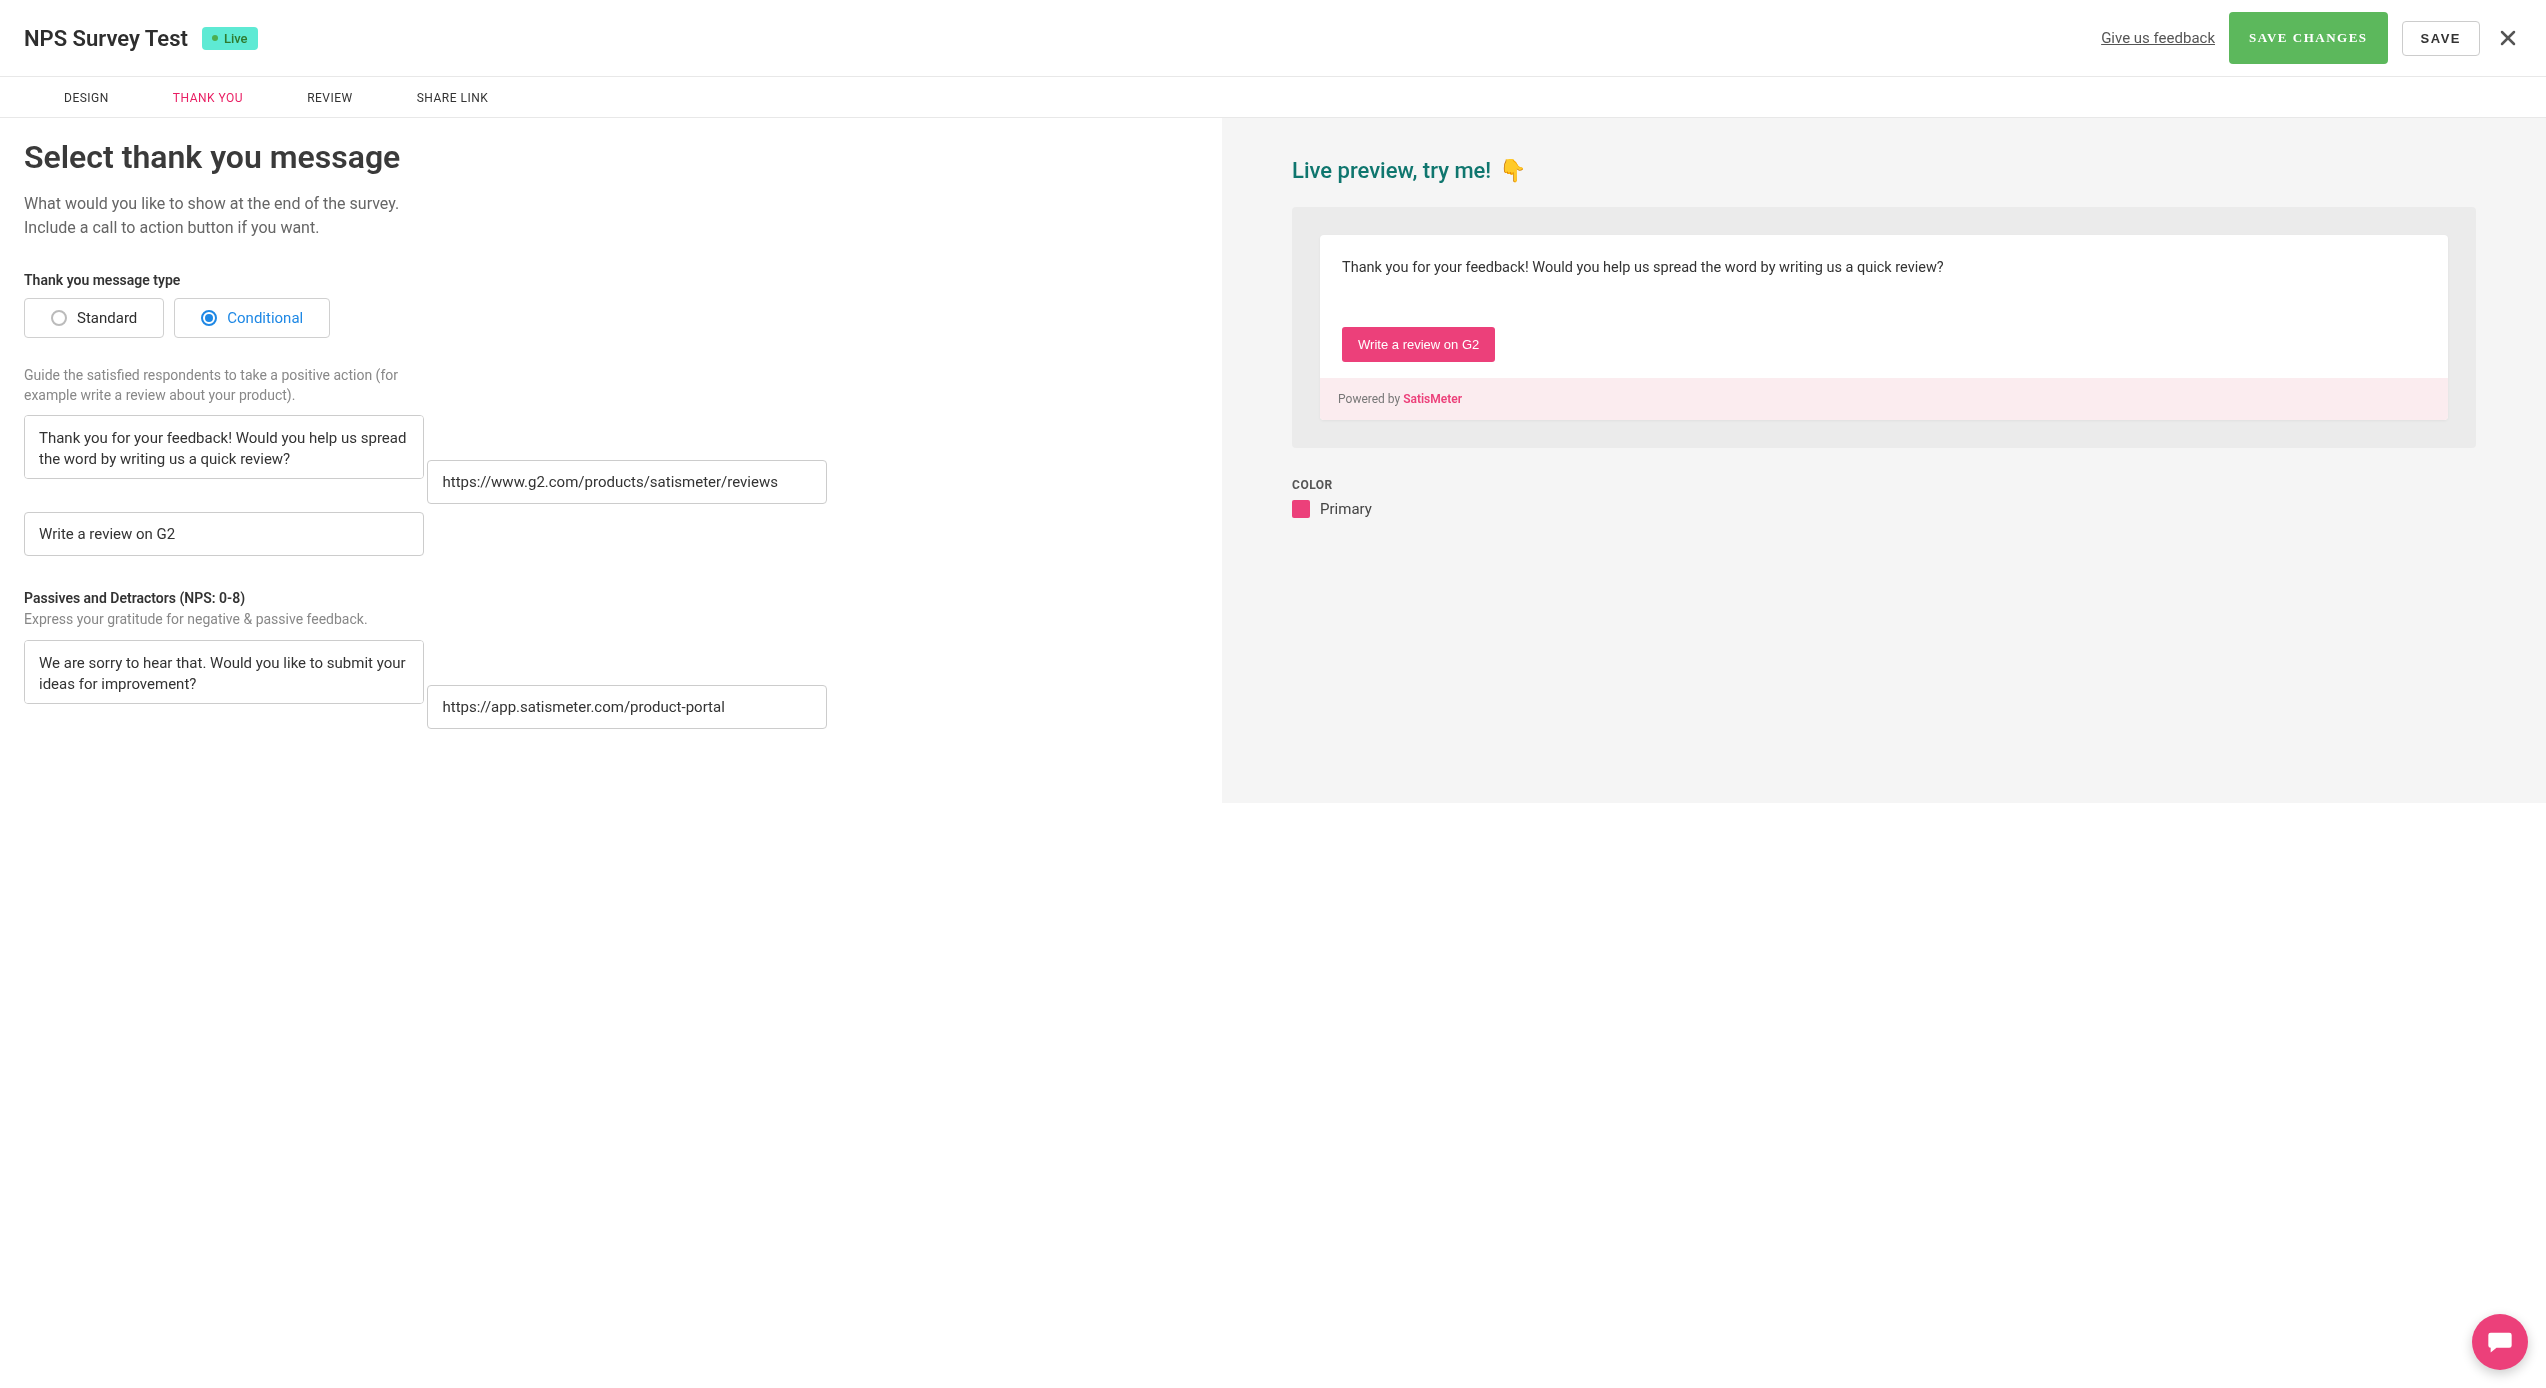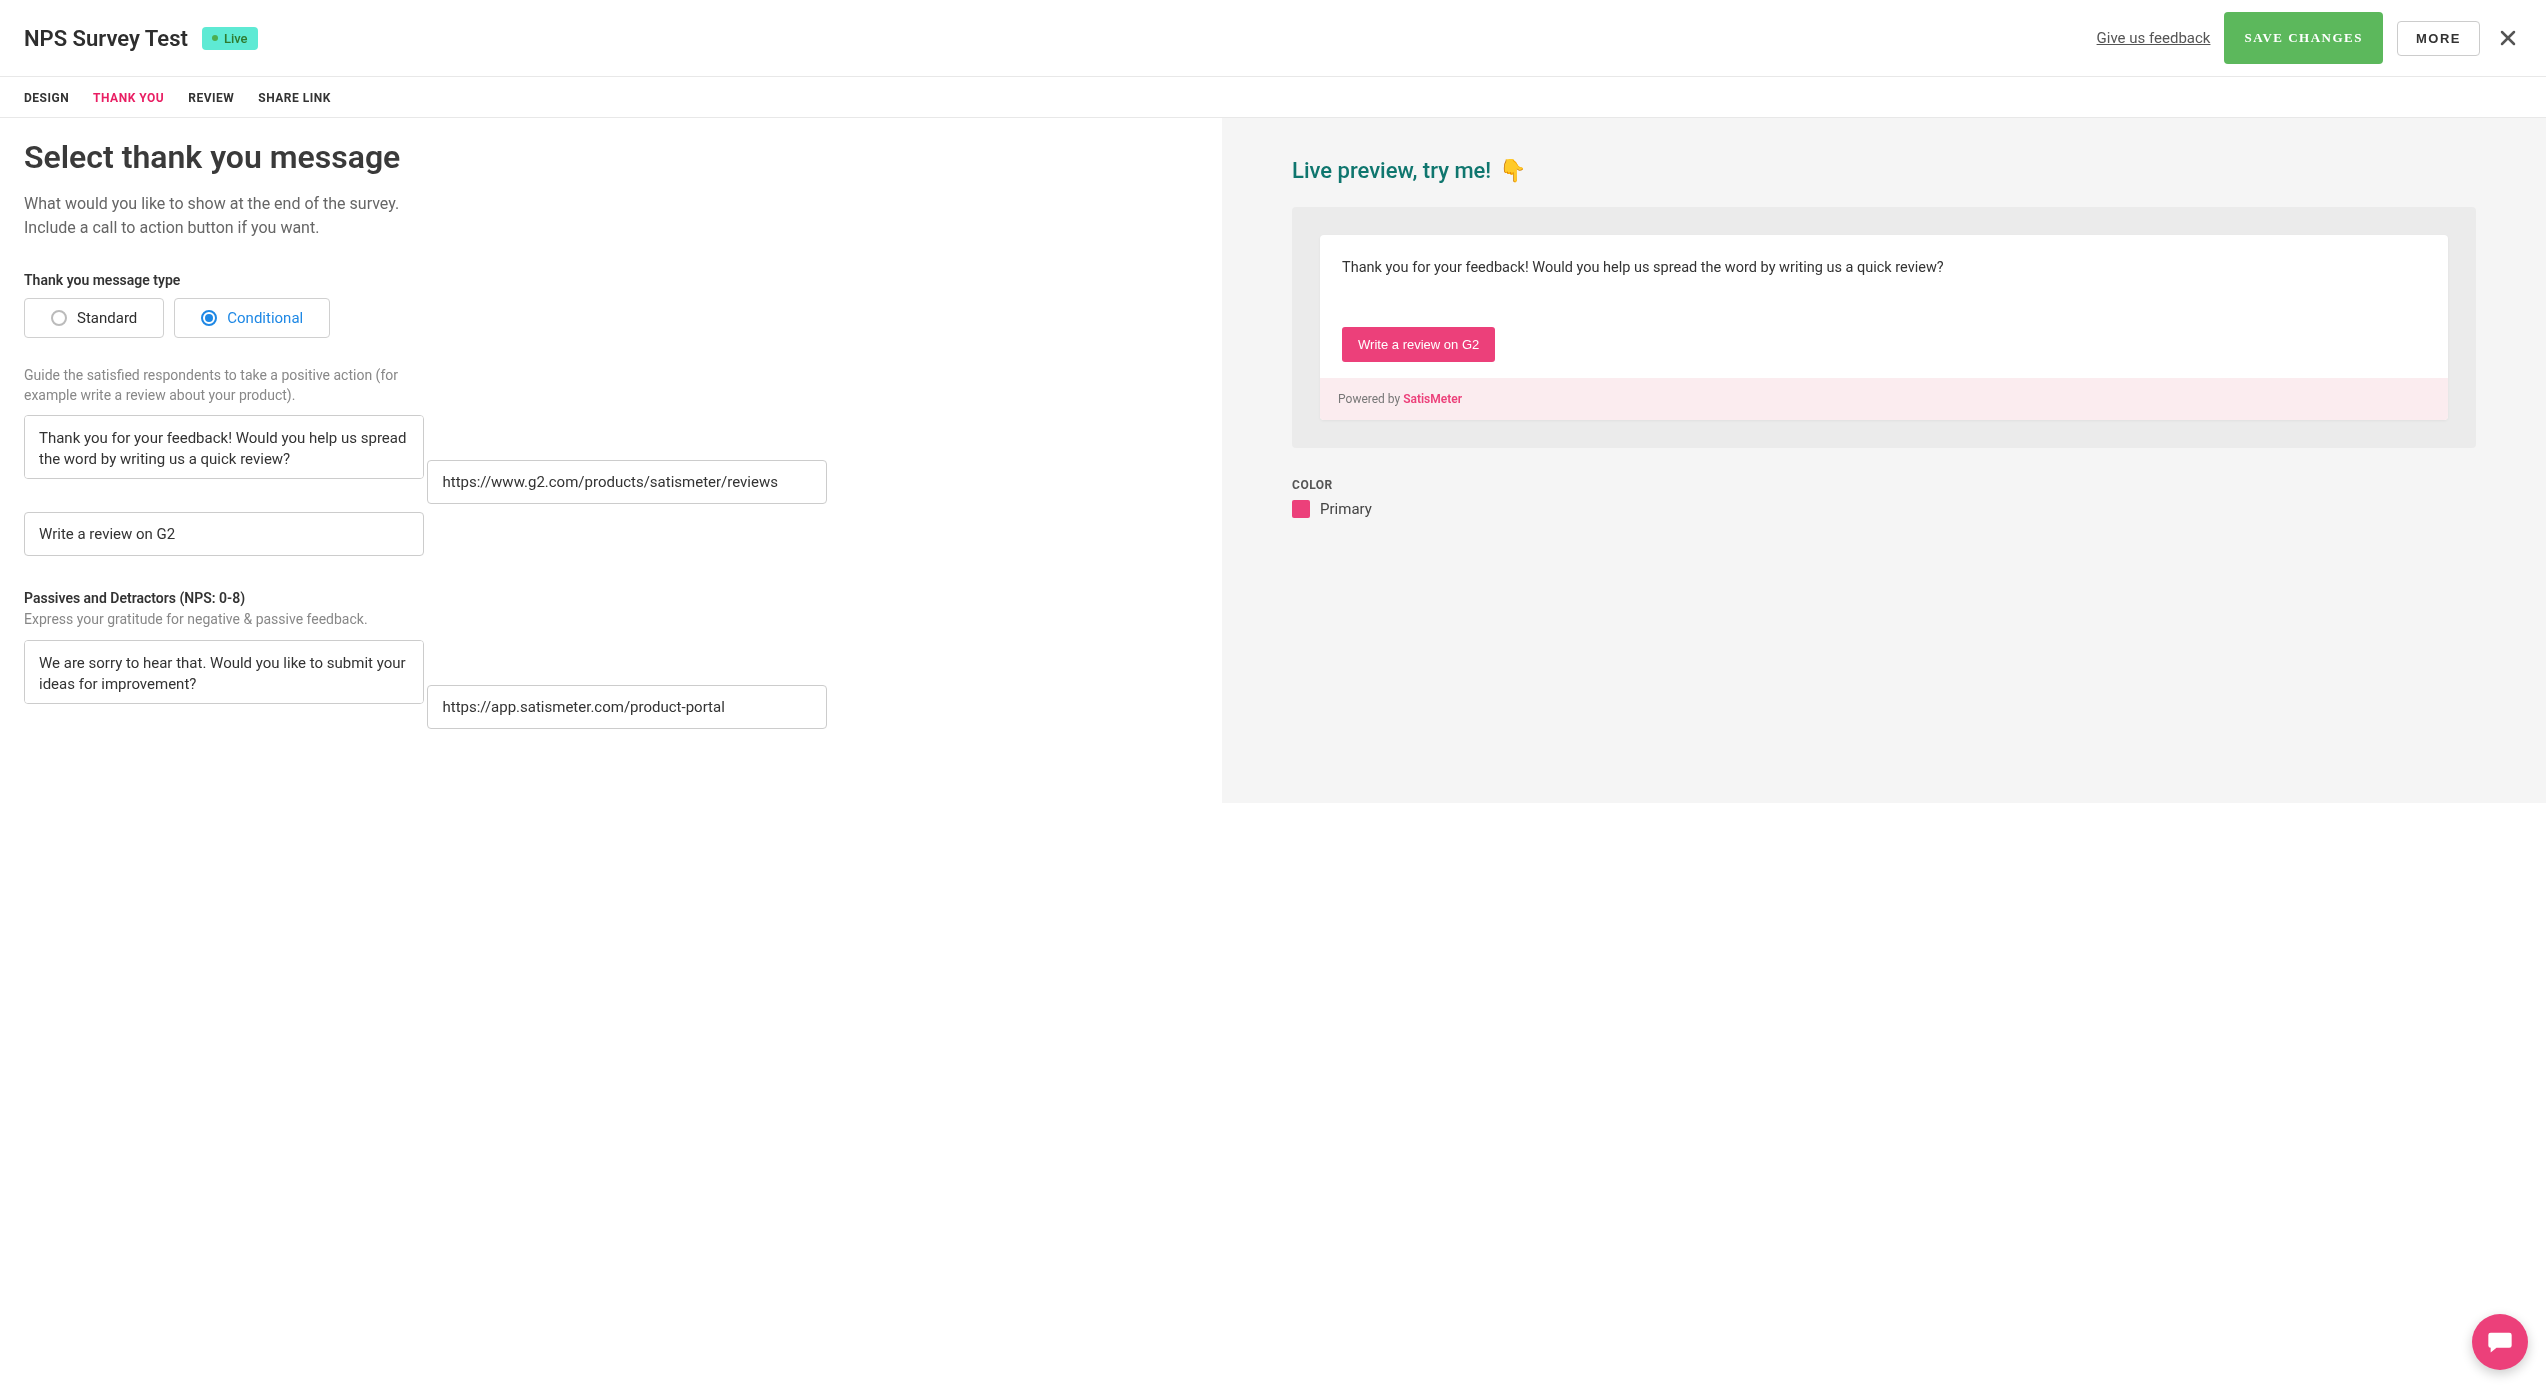--- a/index.html
+++ b/index.html
@@ -32,21 +32,21 @@
       cursor: pointer;
       font-family: Liberation Serif, serif;
     }
     .btn-more {
       background: #fff; border: 1px solid #ccc; padding: 9px 18px;
       border-radius: 4px; font-size: 13px; letter-spacing: 1.5px; font-weight: 600;
       cursor: pointer; color: #333;
     }
     .close-icon { cursor: pointer; color: #555; display: flex; align-items: center; padding: 4px; }
     .tabs { display: flex; gap: 24px; padding: 14px 24px 12px 24px; border-bottom: 1px solid #e8e8e8; }
-    .tab { font-size: 12px; font-weight: 700; letter-spacing: 0.5px; color: #333; cursor: pointer; }
+    .tab { font-size: 12px; font-weight: 400; letter-spacing: 0.5px; color: #333; cursor: pointer; margin-left: 40px; }
     .tab.active { color: #e91e63; }
     .content { display: flex; }
     .left-panel { width: 48%; padding: 20px 24px 40px 24px; }
     .right-panel { flex: 1; background: #f5f5f5; padding: 40px 70px; }
     h1.page-title { font-size: 32px; font-weight: 600; color: #3a3a3a; margin-bottom: 16px; }
     .page-desc { font-size: 16px; color: #666; line-height: 1.5; max-width: 420px; margin-bottom: 32px; }
     .section-label { font-size: 14px; font-weight: 600; color: #333; margin-bottom: 10px; }
     .radio-group { display: flex; gap: 10px; margin-bottom: 28px; }
     .radio-btn {
       display: inline-flex; align-items: center; gap: 10px;
@@ -107,21 +107,21 @@
   <div class="header-left">
     <div class="survey-title">NPS Survey Test</div>
     <div class="status-pill">
       <span class="status-dot"></span>
       <span>Live</span>
     </div>
   </div>
   <div class="header-right">
     <a class="feedback-link">Give us feedback</a>
     <button class="btn-save">SAVE CHANGES</button>
-    <button class="btn-more">MORE</button>
+    <button class="btn-more">SAVE</button>
     <div class="close-icon">
       <svg width="20" height="20" viewBox="0 0 20 20" stroke="currentColor" stroke-width="2.5" stroke-linecap="round" fill="none">
         <line x1="4" y1="4" x2="16" y2="16"></line>
           <line x1="16" y1="4" x2="4" y2="16"></line>
       </svg>
     </div>
   </div>
 </div>
 
 <div class="tabs">

